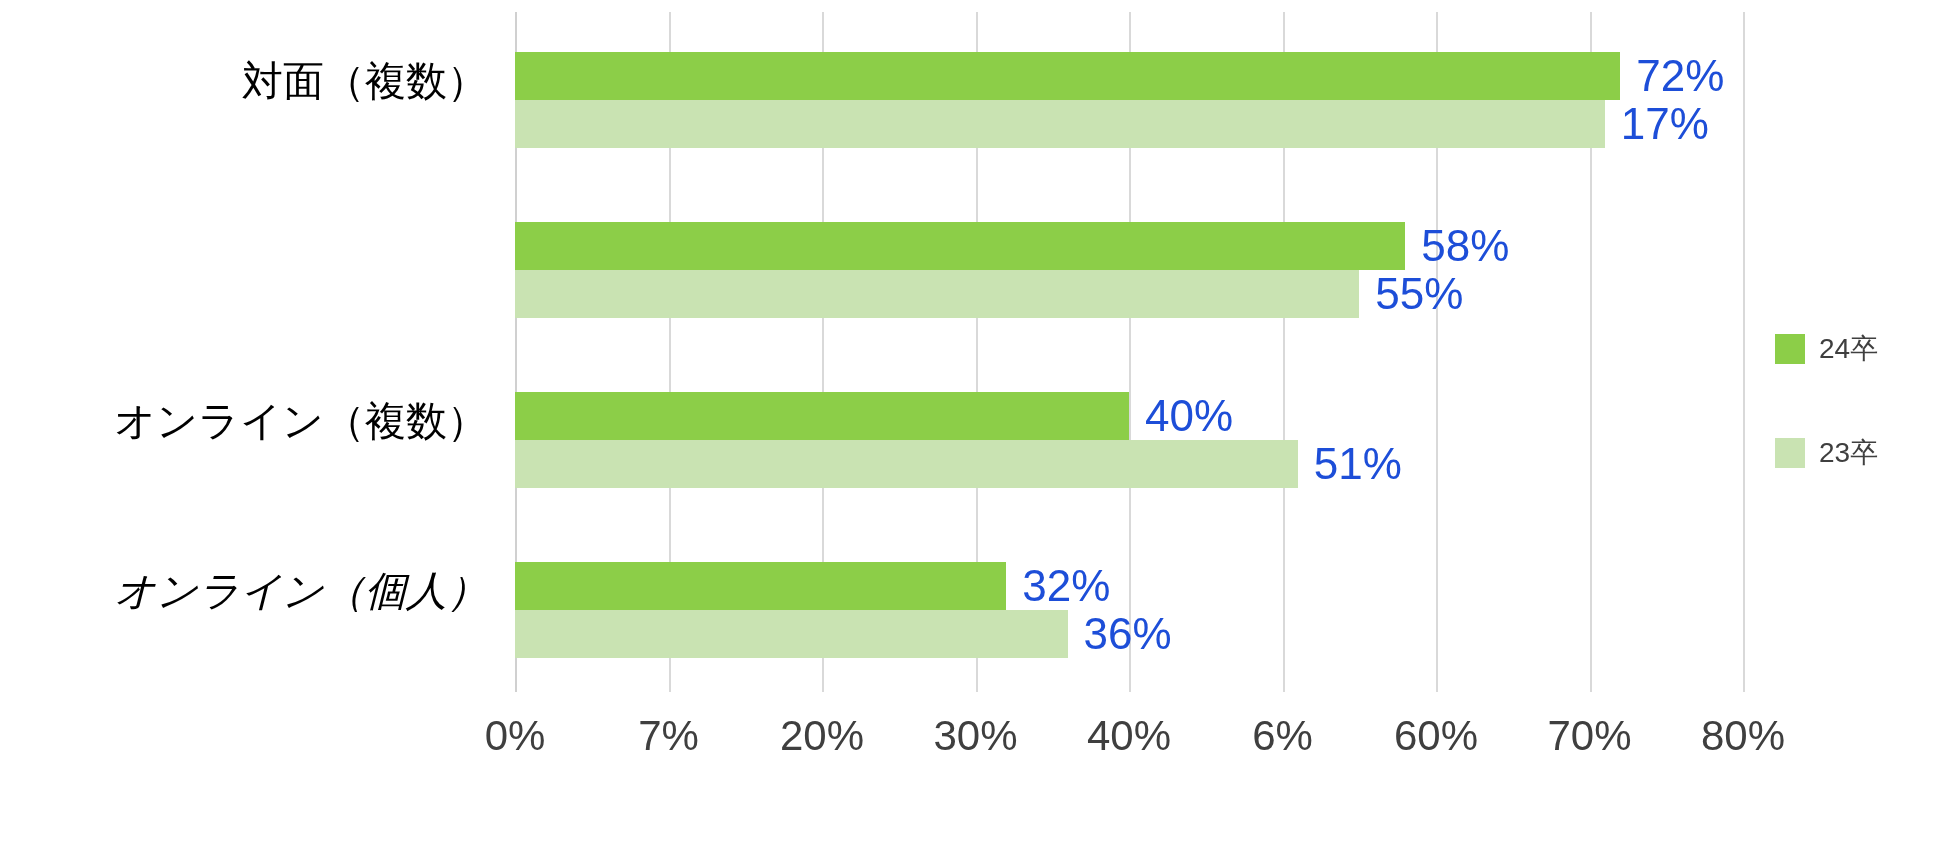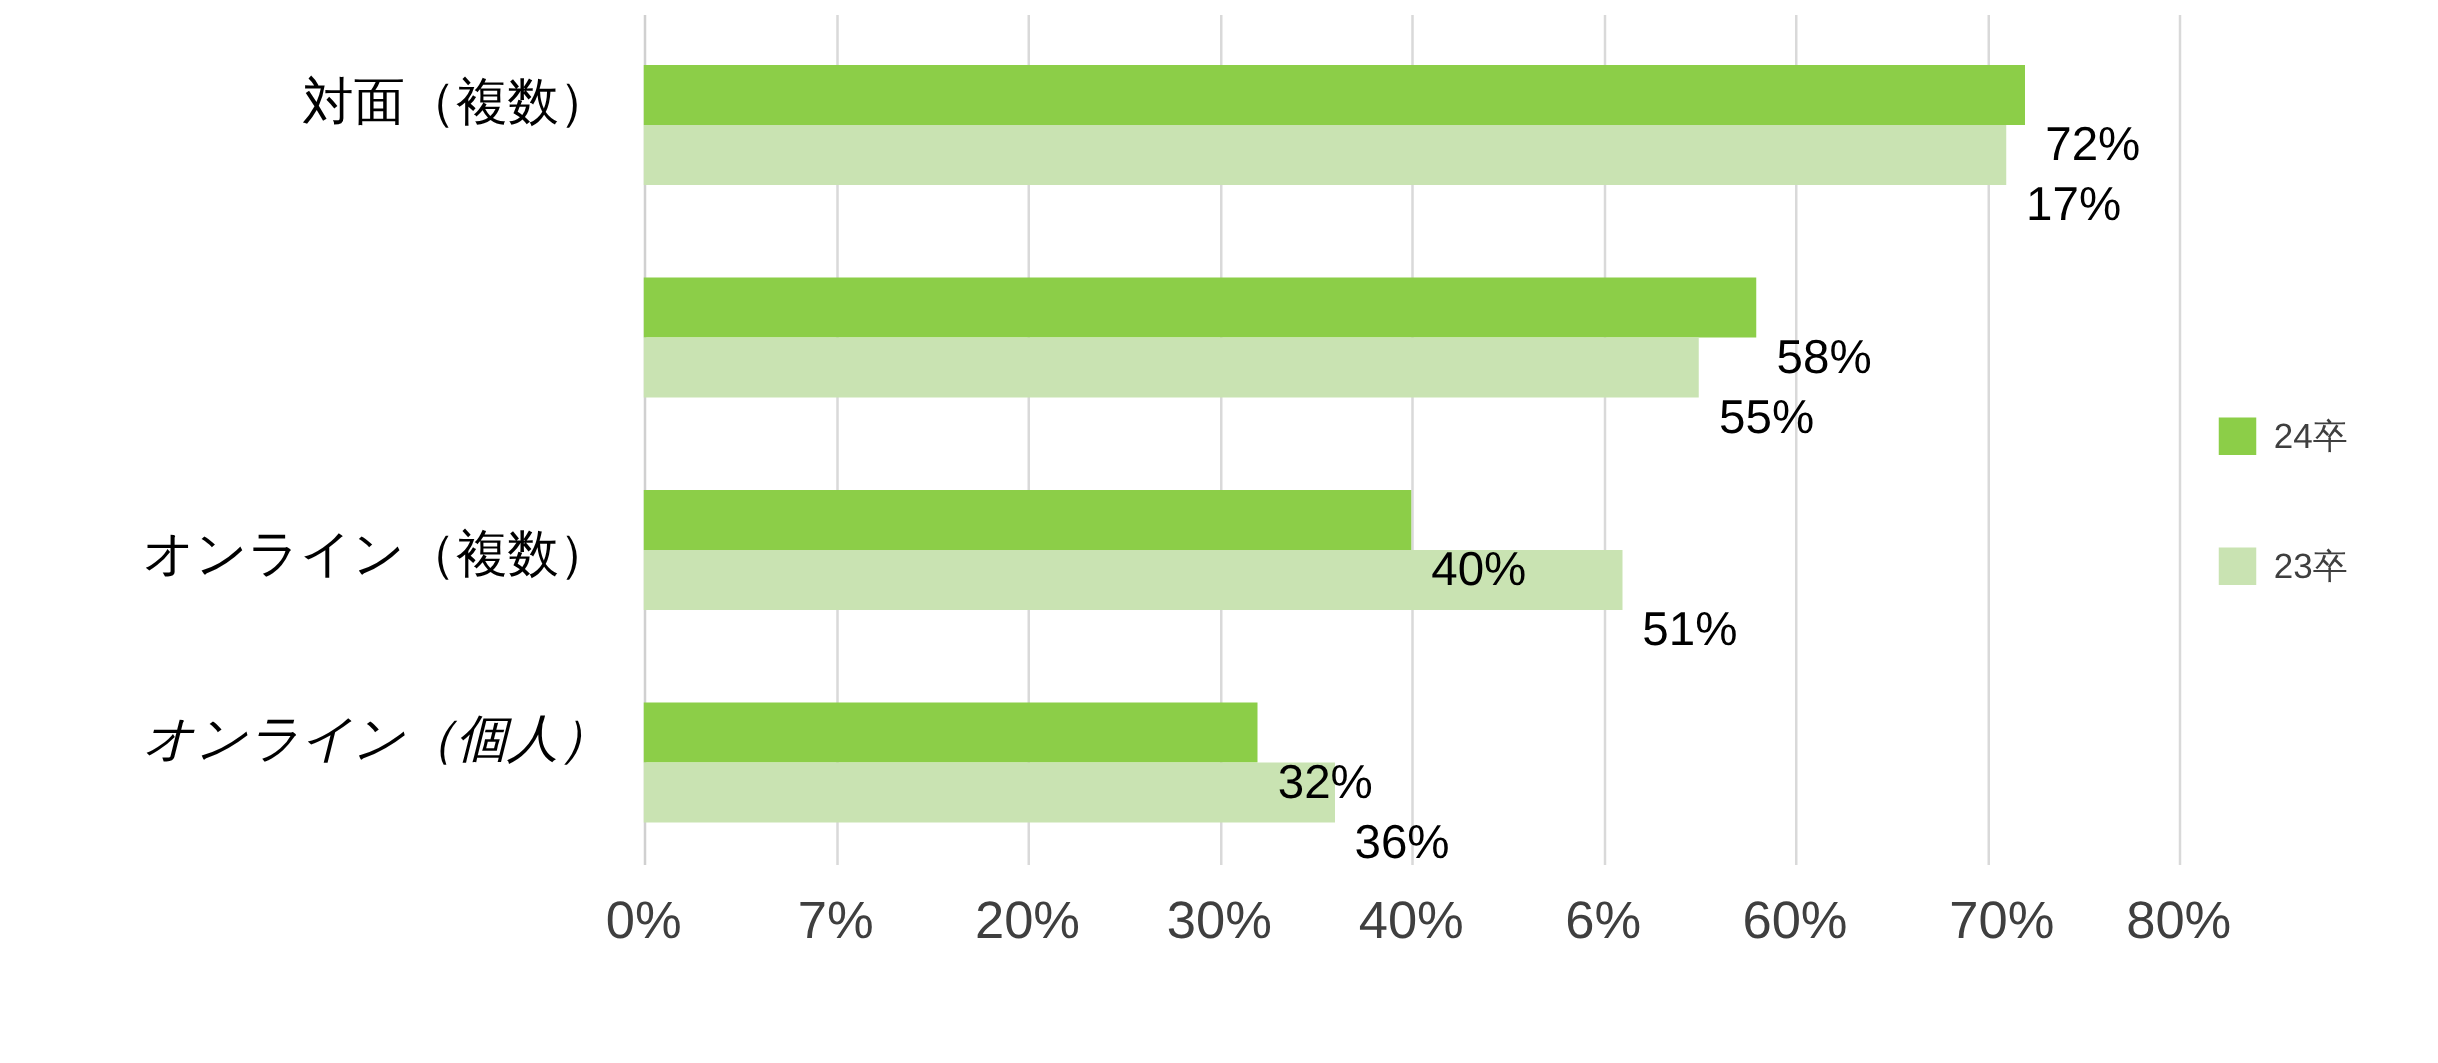--- a/index.html
+++ b/index.html
@@ -61,25 +61,24 @@
     position: absolute;
     left: 0;
     height: 48px;
   }
   .bar.s24 { background: #8CCE48; }
   .bar.s23 { background: #C9E3B2; }
 
   
   .val-label {
     position: absolute;
-    font-size: 38px;
-    color: #000000;
+    font-size: 44px;
+    color: #1d4ed8;
     white-space: nowrap;
     line-height: 48px;
-    margin-top: 40px;
   }
 
   
   .tick-label {
     position: absolute;
     top: 712px;
     font-size: 42px;
     color: #3F3F3F;
     transform: translateX(-50%);
     white-space: nowrap;
@@ -110,21 +109,21 @@
     color: #3F3F3F;
     white-space: nowrap;
   }
 </style>
 </head>
 <body>
 
 <div id="chart-root">
 
   <div class="cat-label" style="top:54px;">対面（複数）</div>
-  <div class="cat-label" style="top:416px;">オンライン（複数）</div>
+  <div class="cat-label" style="top:394px;">オンライン（複数）</div>
   <div class="cat-label" style="top:564px;font-style:italic;">オンライン（個人）</div>
 
   <div id="plot">
     <div class="axis-line"></div>
     <div id="gridlines">
         <div class="gridline" style="left: 153.5px;"></div>
         <div class="gridline" style="left: 307px;"></div>
         <div class="gridline" style="left: 460.5px;"></div>
         <div class="gridline" style="left: 614px;"></div>
         <div class="gridline" style="left: 767.5px;"></div>
@@ -156,21 +155,21 @@
     </div>
 
   <div id="xticks">
       <div class="tick-label" style="left: 515px;">0%</div>
       <div class="tick-label" style="left: 668.5px;">7%</div>
       <div class="tick-label" style="left: 822px;">20%</div>
       <div class="tick-label" style="left: 975.5px;">30%</div>
       <div class="tick-label" style="left: 1129px;">40%</div>
       <div class="tick-label" style="left: 1282.5px;">6%</div>
       <div class="tick-label" style="left: 1436px;">60%</div>
-      <div class="tick-label" style="left: 1589.5px; margin-left: 12px;">70%</div>
+      <div class="tick-label" style="left: 1589.5px;">70%</div>
       <div class="tick-label" style="left: 1743px;">80%</div>
     </div>
 
   <div id="legend">
     <div class="legend-row" style="top:0px;">
       <span class="legend-swatch s24"></span>
       <span class="legend-text">24卒</span>
     </div>
     <div class="legend-row" style="top:104px;">
       <span class="legend-swatch s23"></span>

